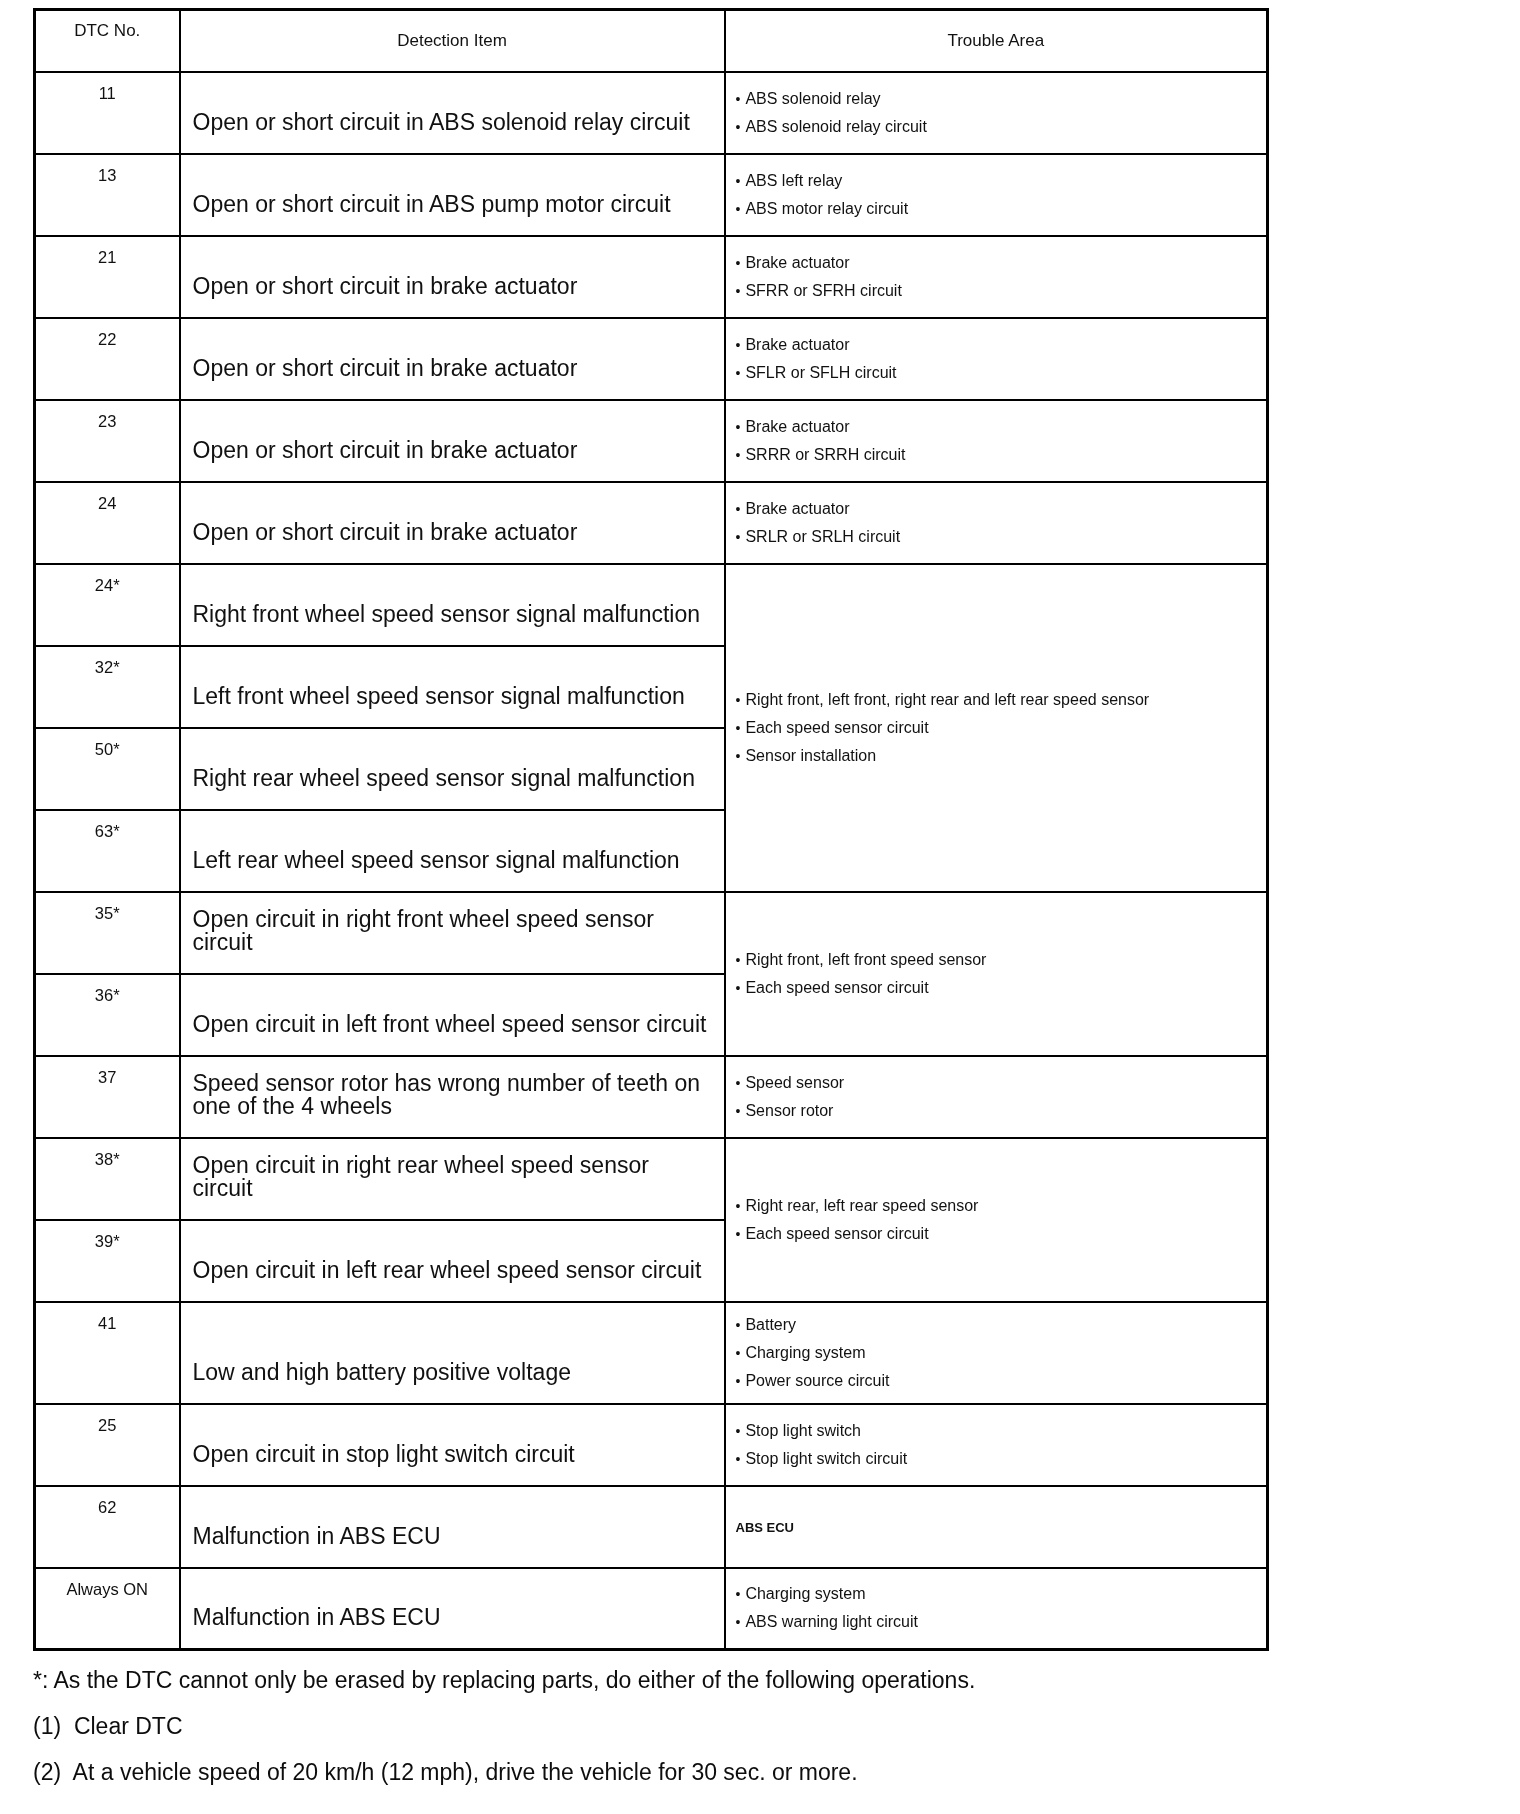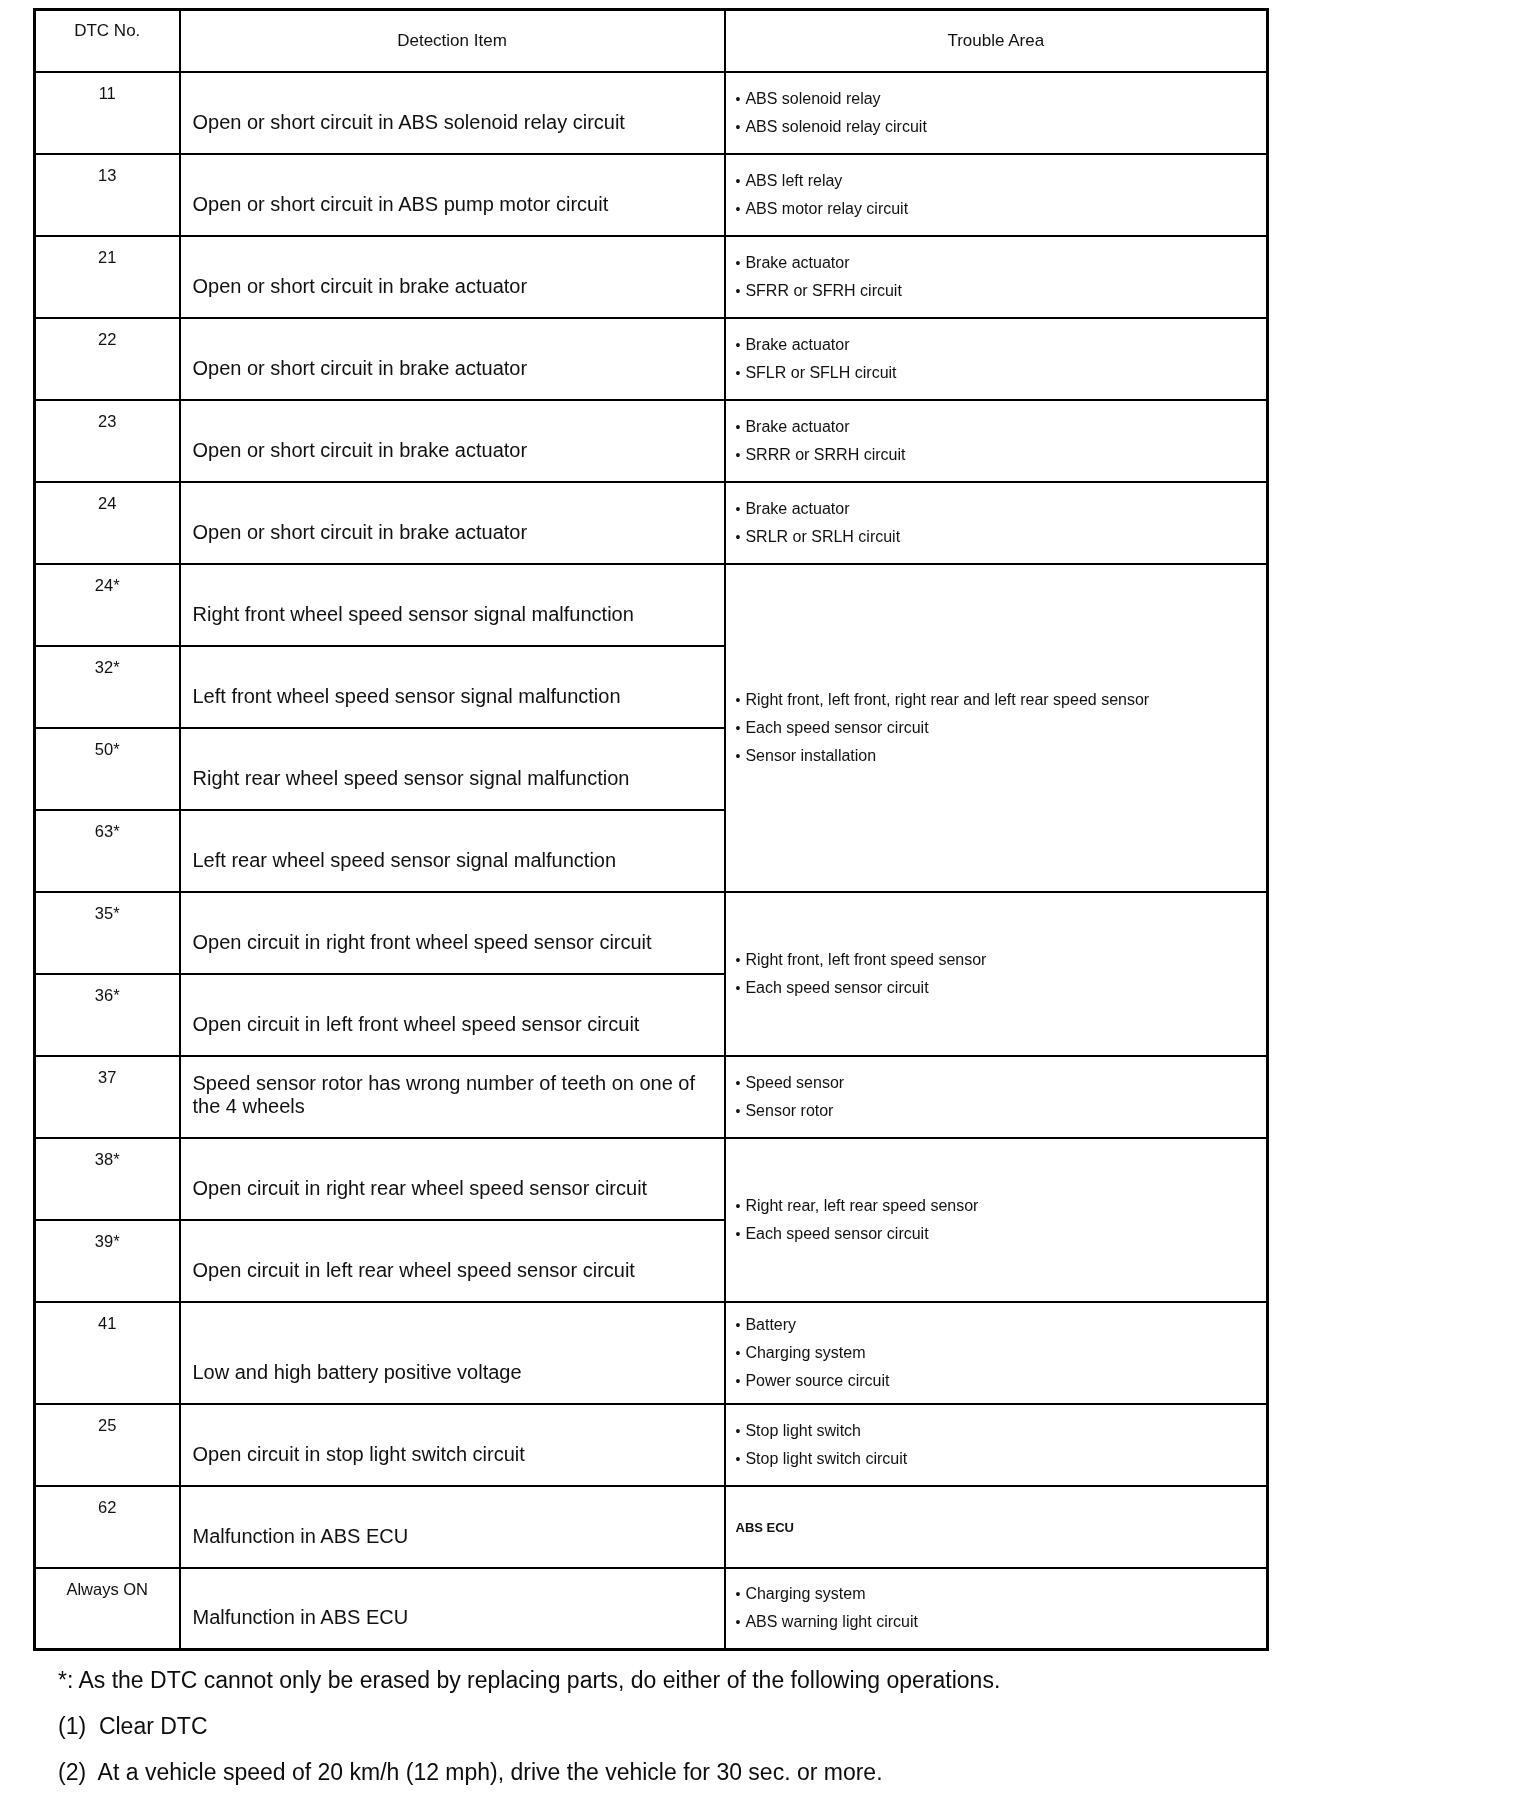--- a/index.html
+++ b/index.html
@@ -38,21 +38,21 @@
   td.dtc-cell {
     height: 82px;
     text-align: center;
     vertical-align: top;
     padding-top: 11px;
     font-size: 16.5px;
   }
   td.detection-cell {
     vertical-align: bottom;
     padding: 6px 10px 19px 12px;
-    font-size: 20px;
+    font-size: 23px;
     line-height: 23px;
   }
   td.trouble-cell {
     vertical-align: middle;
     padding: 8px 6px 8px 10px;
     font-size: 16px;
     line-height: 23px;
   }
   tr.tall td.dtc-cell { height: 100px; }
   .bullet {
@@ -65,21 +65,20 @@
     margin-right: 5px;
     font-size: 14px;
   }
   .trouble-plain {
     font-size: 13px;
     font-weight: bold;
   }
   .footnotes {
     margin-top: 14px;
     width: 1240px;
-    margin-left: 25px;
   }
   .footnote {
     font-size: 23px;
     line-height: 30px;
     margin-bottom: 16px;
     white-space: pre-wrap;
     color: #0d0d0d;
   }
 </style>
 </head>

